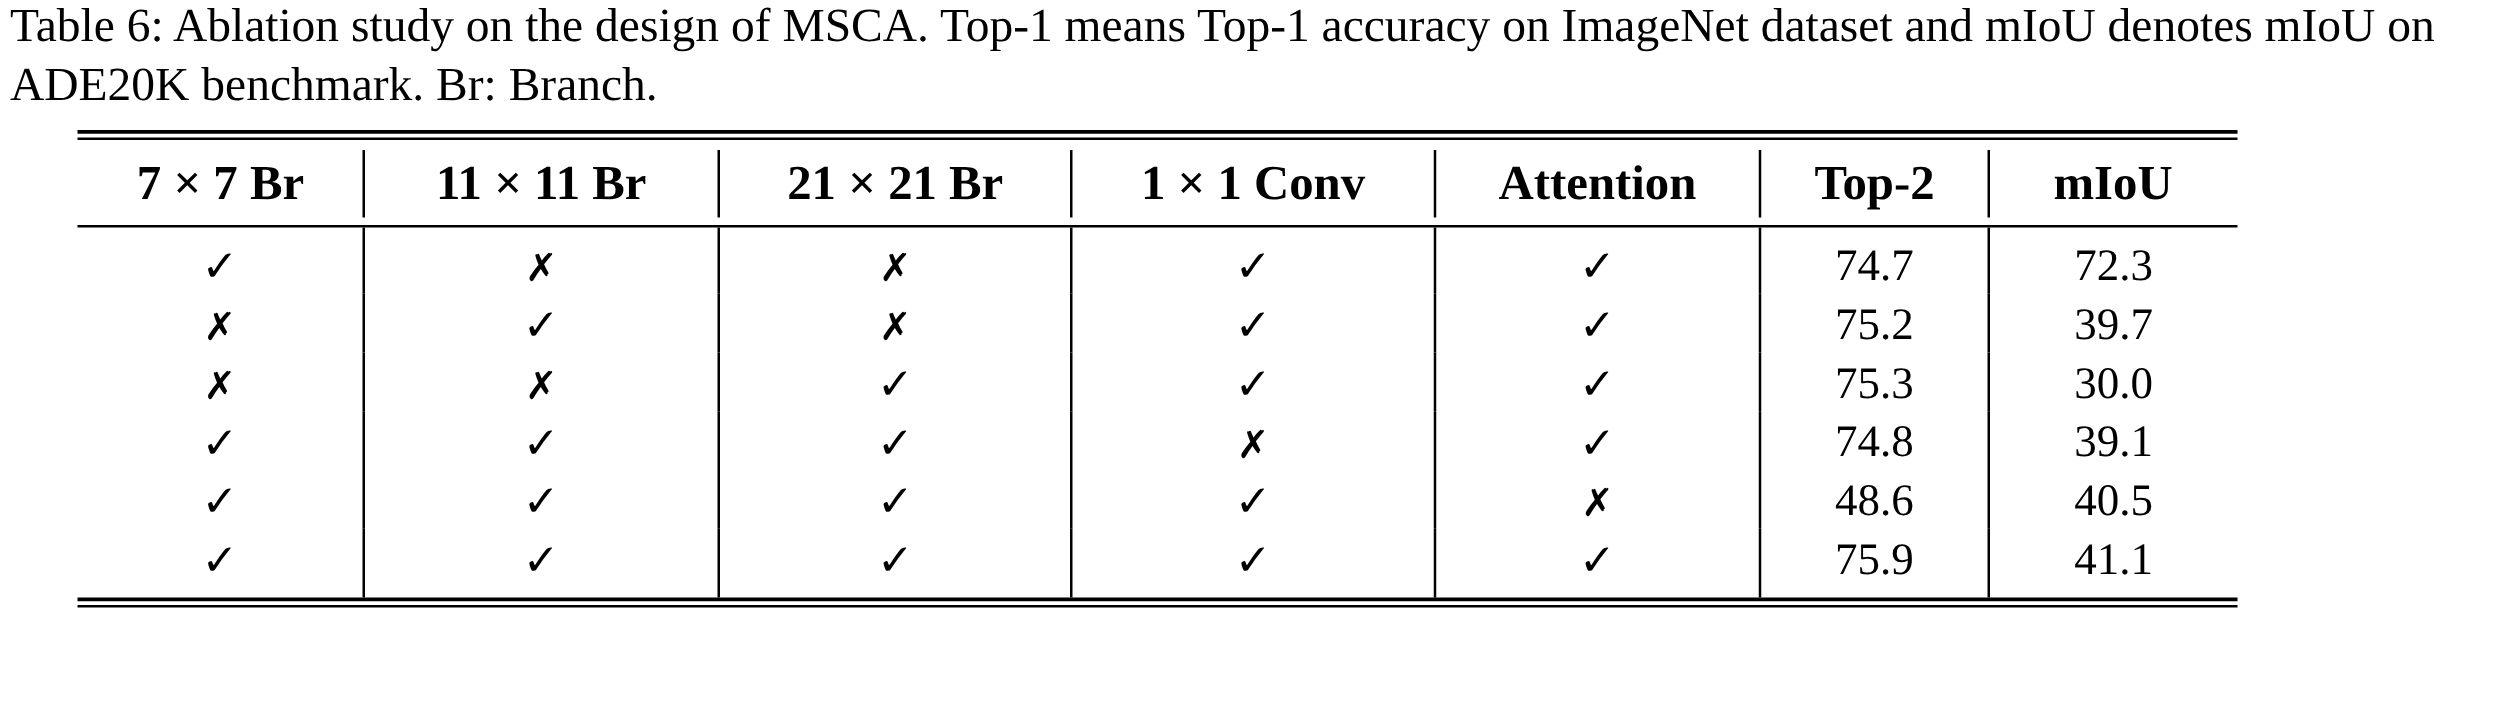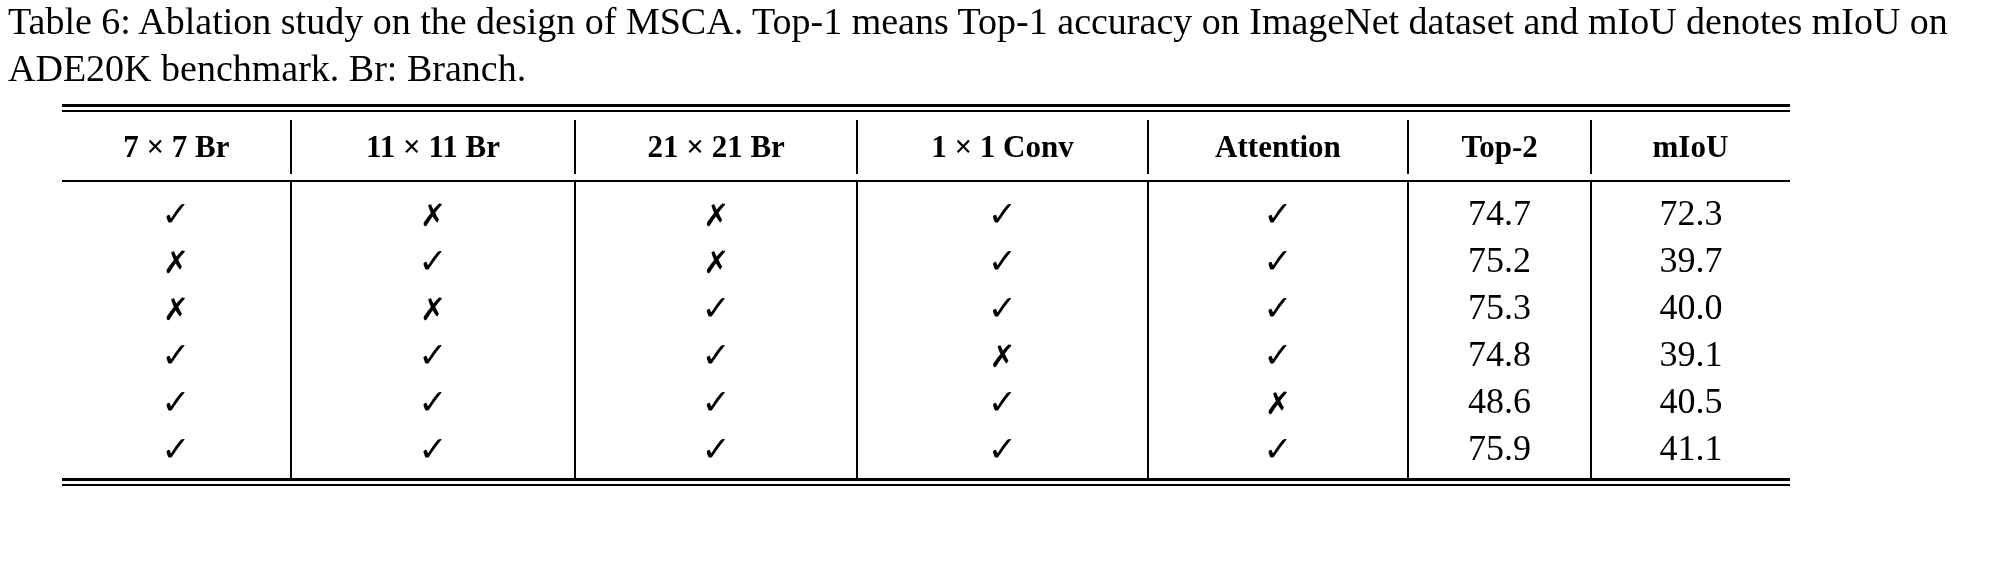--- a/index.html
+++ b/index.html
@@ -69,21 +69,21 @@
     border: 0;
   }
 
   
   table.tbl th + th, table.tbl td + td {
     border-left: 2px solid #000;
   }
 
   thead th {
     font-weight: bold;
-    font-size: 31px;
+    font-size: 39px;
     line-height: 1.0;
     height: 68px;
     padding-top: 8px;
     padding-bottom: 6px;
     white-space: nowrap;
     
     border-left: 0 !important;
     position: relative;
   }
   thead th + th::before {
@@ -196,21 +196,21 @@
             <td><span class="num">75.2</span></td>
             <td><span class="num">39.7</span></td>
           </tr>
           <tr>
             <td><span class="mark cross">✗</span></td>
             <td><span class="mark cross">✗</span></td>
             <td><span class="mark check">✓</span></td>
             <td><span class="mark check">✓</span></td>
             <td><span class="mark check">✓</span></td>
             <td><span class="num">75.3</span></td>
-            <td><span class="num">40.0</span></td>
+            <td><span class="num">30.0</span></td>
           </tr>
           <tr>
             <td><span class="mark check">✓</span></td>
             <td><span class="mark check">✓</span></td>
             <td><span class="mark check">✓</span></td>
             <td><span class="mark cross">✗</span></td>
             <td><span class="mark check">✓</span></td>
             <td><span class="num">74.8</span></td>
             <td><span class="num">39.1</span></td>
           </tr>

